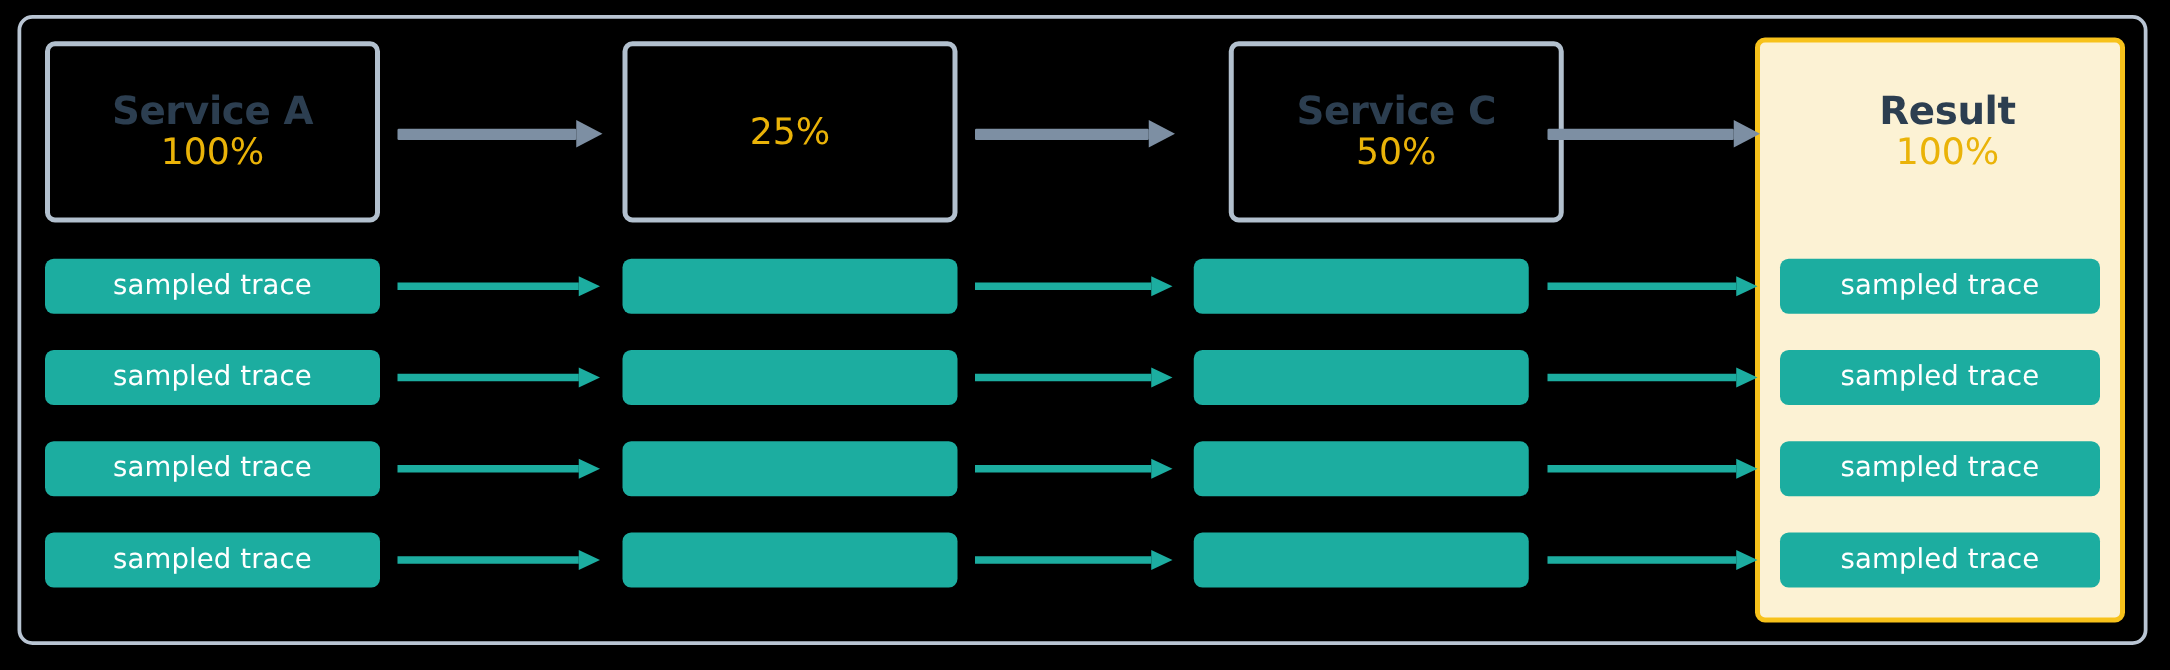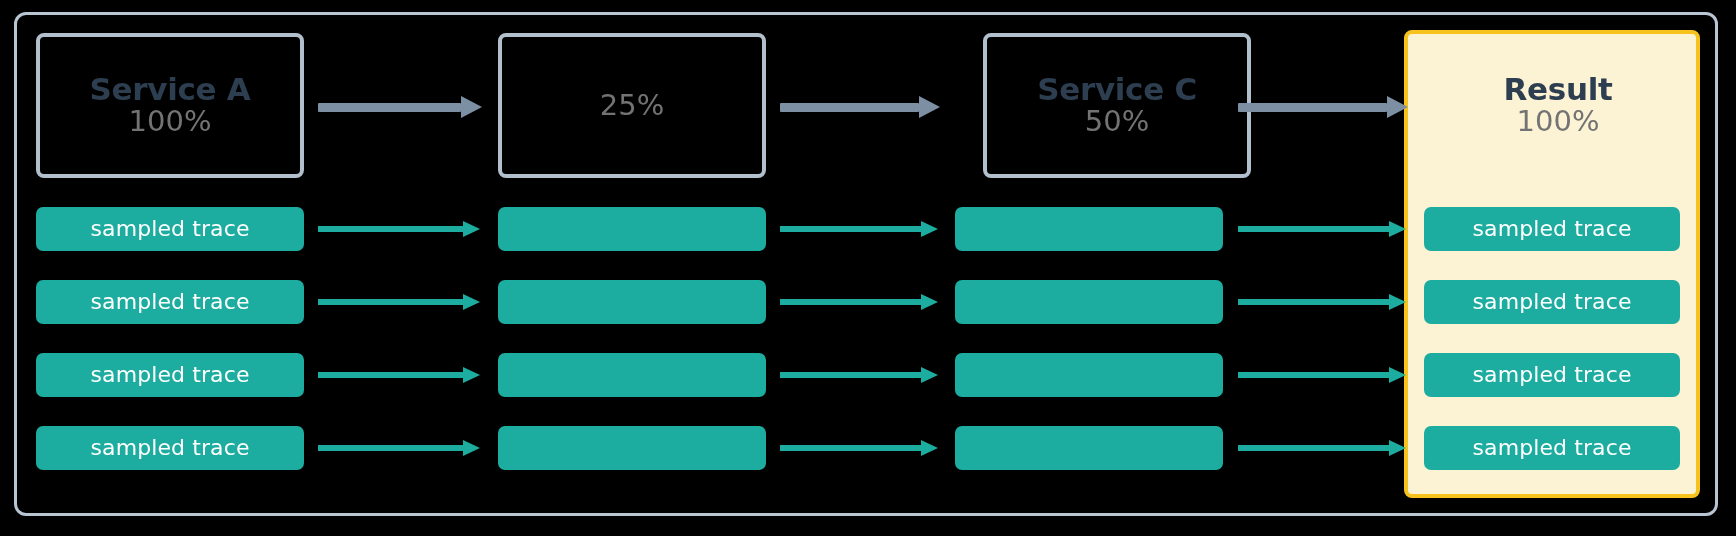--- a/index.html
+++ b/index.html
@@ -72,21 +72,21 @@
   .svc-title {
     font-size: 31px;
     font-weight: bold;
     color: #2c3e50;
     line-height: 1.05;
     letter-spacing: -0.3px;
   }
   .svc-pct {
     font-size: 29px;
     font-weight: normal;
-    color: #737373;
+    color: #eab308;
     line-height: 1.1;
   }
 
   
   .arrow-grey {
     position: absolute;
     top: 96px;
     height: 22px;
   }
   .arrow-grey .shaft {

